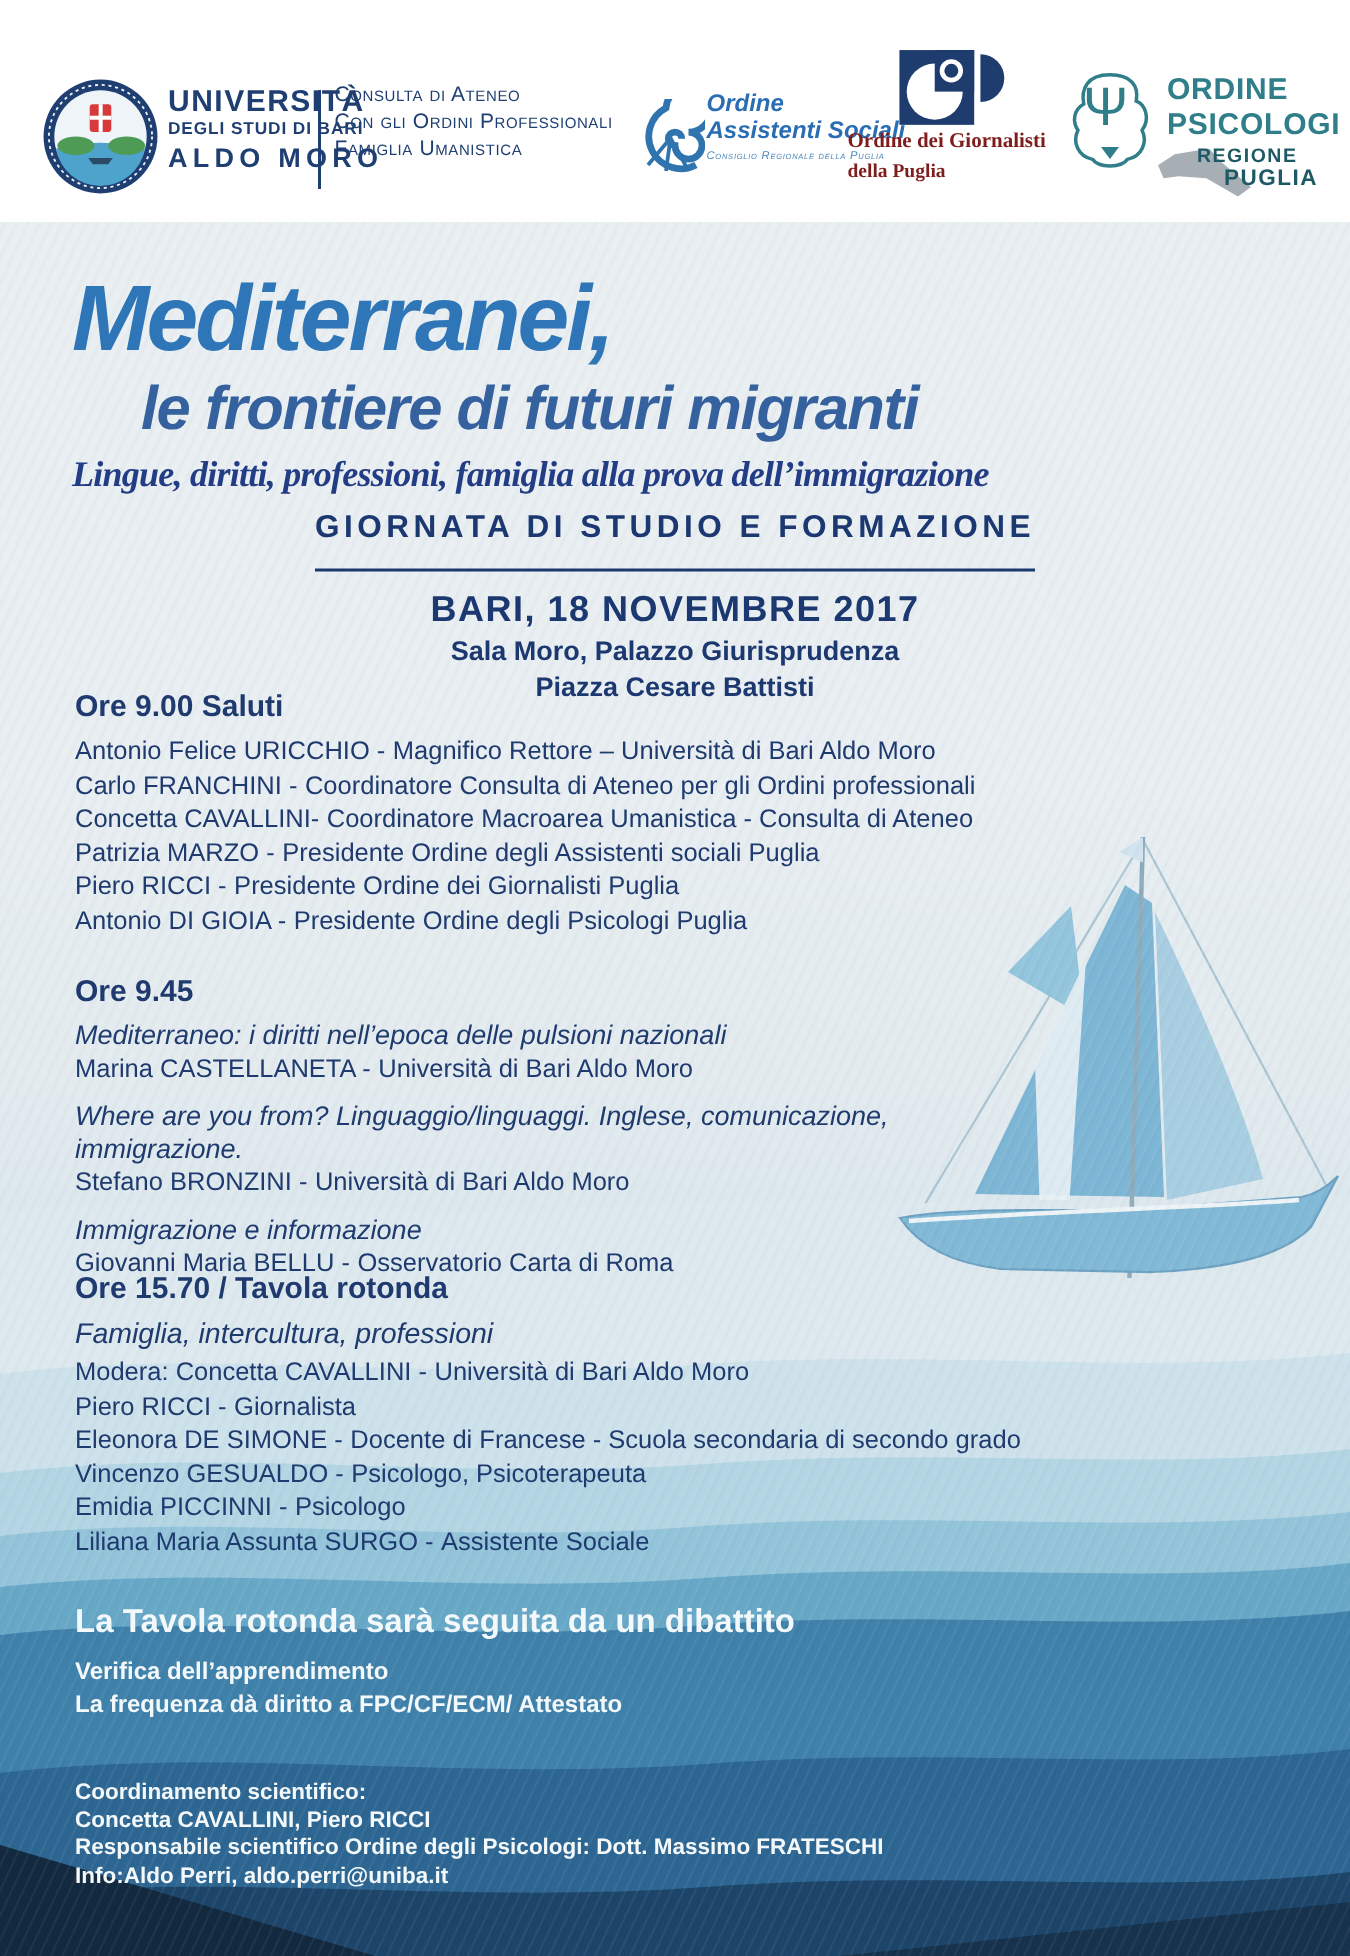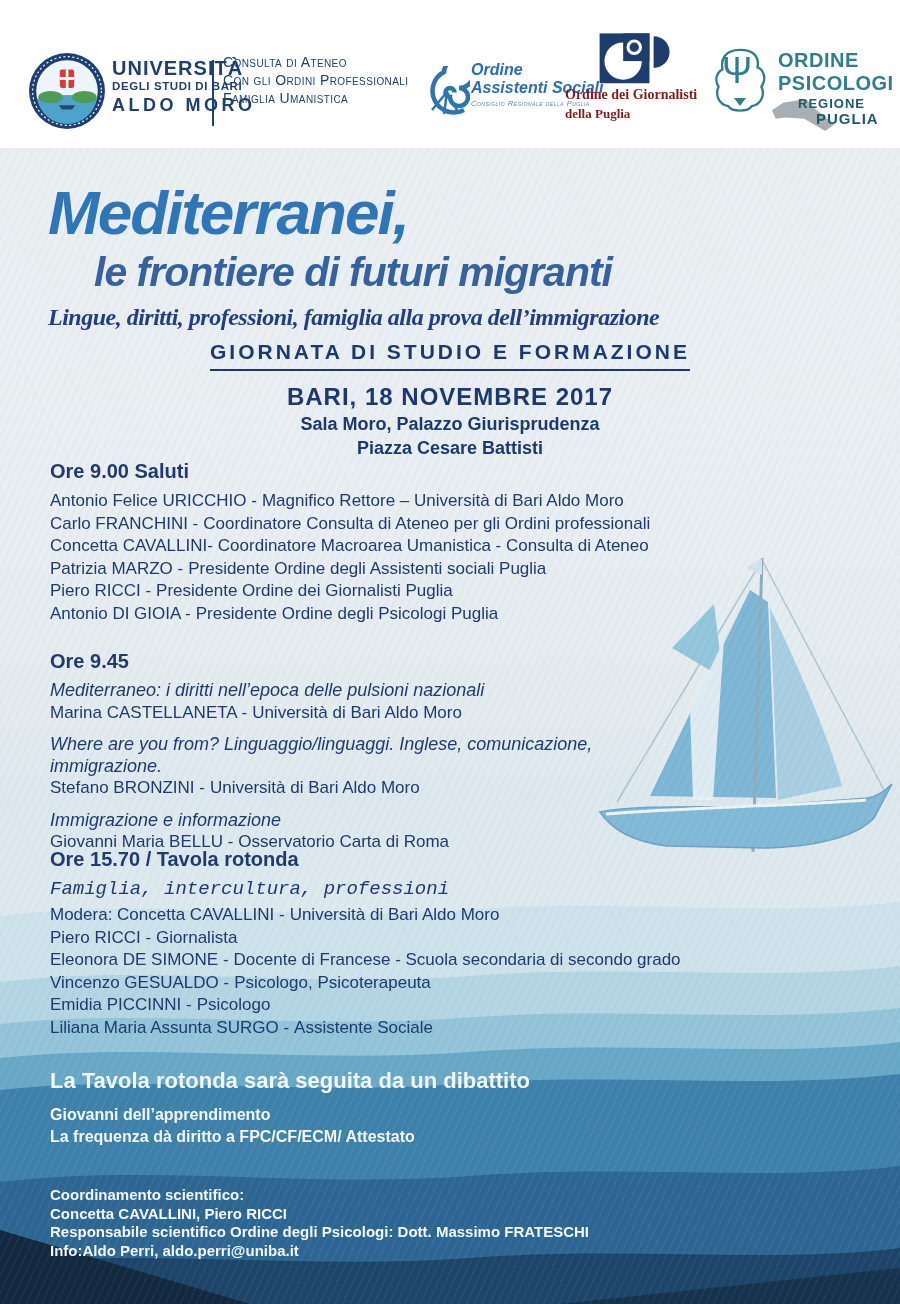--- a/index.html
+++ b/index.html
@@ -44,32 +44,32 @@
   .texture{position:absolute;inset:0;z-index:3;pointer-events:none;
     background:repeating-linear-gradient(115deg,rgba(255,255,255,.05) 0 1px,rgba(20,40,70,.02) 2px 4px,transparent 4px 7px);}
   
   .title-block{position:absolute;left:48px;top:182px;z-index:5;font-style:italic;font-weight:700;line-height:1;}
   .t1{font-size:62px;color:#2e76b7;letter-spacing:-2px;}
   .t2{font-size:41px;color:#35629f;letter-spacing:-1px;margin:8px 0 0 46px;}
   .t3{font-size:24px;color:#223d85;letter-spacing:-.5px;margin-top:12px;font-family:Liberation Serif, serif;}
   
   .event-block{position:absolute;left:0;top:340px;width:900px;text-align:center;z-index:5;color:#1c3870;}
   .ev-head{display:inline-block;font-size:21px;font-weight:700;letter-spacing:3px;
-    border-bottom:2px solid #1c3870;padding-bottom:5px;}
+    border-bottom:2px solid #1c3870;padding-bottom:15px;}
   .ev-date{font-size:24px;font-weight:700;letter-spacing:1px;margin-top:12px;}
   .ev-venue{font-size:18px;font-weight:700;margin-top:3px;line-height:21px;}
   
   .section{position:absolute;left:50px;z-index:5;color:#1e3a6e;width:640px;}
   .sec-time{font-size:20px;font-weight:700;margin-bottom:7px;}
   .line{font-size:17px;line-height:22.6px;}
   .line .b{font-weight:400;}
   .line .r{font-weight:400;margin-left:5px;}
   .talk{margin-bottom:10px;width:588px;}
   .talk-title{font-size:18px;font-style:italic;line-height:21.5px;}
-  .sub-italic{font-size:19px;font-style:italic;line-height:23px;margin-bottom:3px;font-family:Liberation Mono, monospace;}
+  .sub-italic{font-size:19px;font-style:italic;line-height:23px;margin-bottom:3px;}
   #s1{top:460px;} #s2{top:650px;} #s3{top:848px;}
   
   #debate{top:1068px;color:#f3f8fa;width:700px;}
   .deb-head{font-size:22px;font-weight:700;margin-bottom:10px;}
   .deb-line{font-size:16px;font-weight:700;line-height:21.5px;}
   #footer{top:1186px;color:#f3f8fa;width:700px;}
   .foot-line{font-size:15px;font-weight:700;line-height:18.6px;}
 </style>
 </head>
 <body>
@@ -214,21 +214,21 @@
     <div class="line"><span class="b">Modera: Concetta CAVALLINI -</span><span class="r">Università di Bari Aldo Moro</span></div>
     <div class="line"><span class="b">Piero RICCI -</span><span class="r">Giornalista</span></div>
     <div class="line"><span class="b">Eleonora DE SIMONE -</span><span class="r">Docente di Francese - Scuola secondaria di secondo grado</span></div>
     <div class="line"><span class="b">Vincenzo GESUALDO -</span><span class="r">Psicologo, Psicoterapeuta</span></div>
     <div class="line"><span class="b">Emidia PICCINNI -</span><span class="r">Psicologo</span></div>
     <div class="line"><span class="b">Liliana Maria Assunta SURGO -</span><span class="r">Assistente Sociale</span></div>
   </div>
 
   <div class="section" id="debate">
     <div class="deb-head">La Tavola rotonda sarà seguita da un dibattito</div>
-    <div class="deb-line">Giovanni dell’apprendimento</div>
+    <div class="deb-line">Verifica dell’apprendimento</div>
     <div class="deb-line">La frequenza dà diritto a FPC/CF/ECM/ Attestato</div>
   </div>
 
   <div class="section" id="footer">
     <div class="foot-line">Coordinamento scientifico:</div>
     <div class="foot-line">Concetta CAVALLINI, Piero RICCI</div>
     <div class="foot-line">Responsabile scientifico Ordine degli Psicologi: Dott. Massimo FRATESCHI</div>
     <div class="foot-line">Info:Aldo Perri, aldo.perri@uniba.it</div>
   </div>
 

